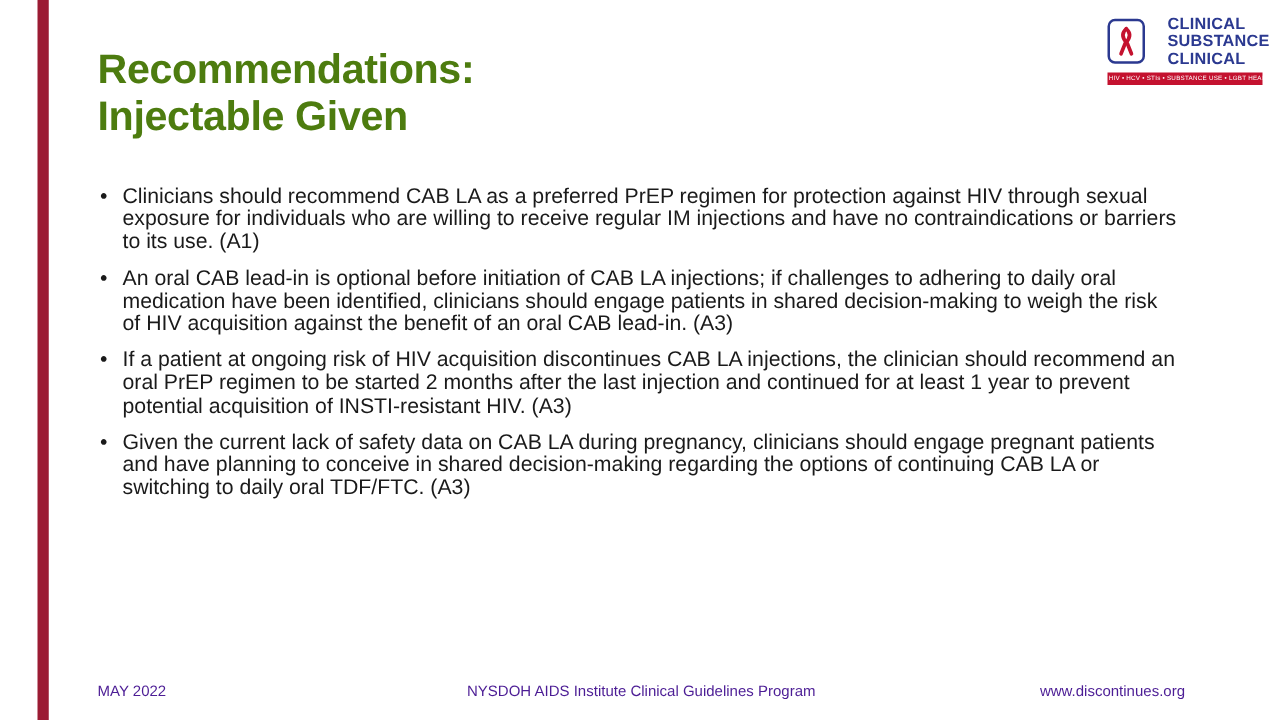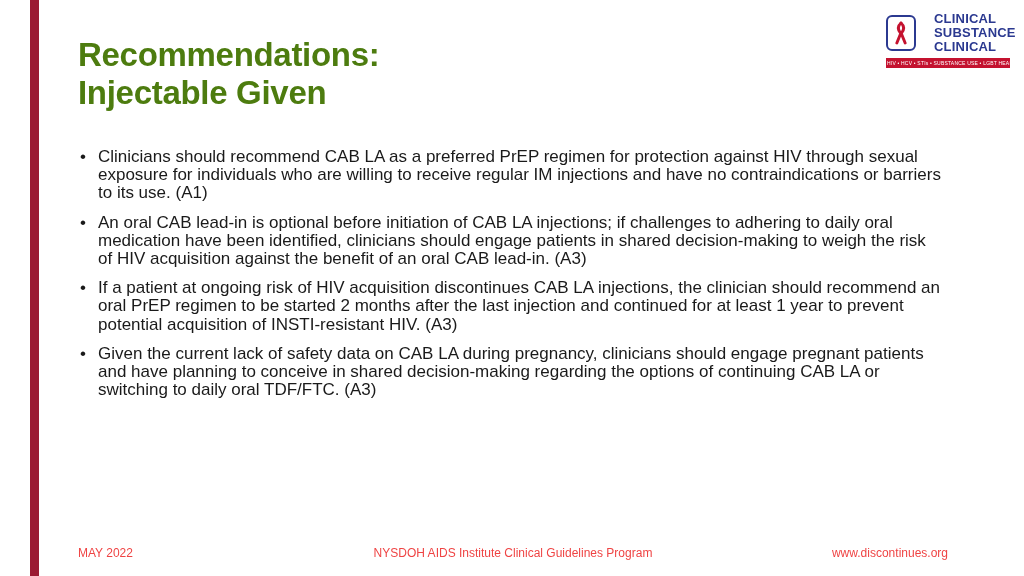--- a/index.html
+++ b/index.html
@@ -110,21 +110,21 @@
 
   
   .footer {
     position: absolute;
     left: 78px;
     right: 76px;
     bottom: 16px;
     display: grid;
     grid-template-columns: 1fr auto 1fr;
     align-items: baseline;
-    color: #ef4444;
+    color: #4c1d95;
     font-size: 12px;
   }
   .footer .f-left  { justify-self: start; }
   .footer .f-center{ justify-self: center; text-align: right; }
   .footer .f-right { justify-self: end; }
 </style>
 </head>
 <body>
 
 <div class="left-bar"></div>

